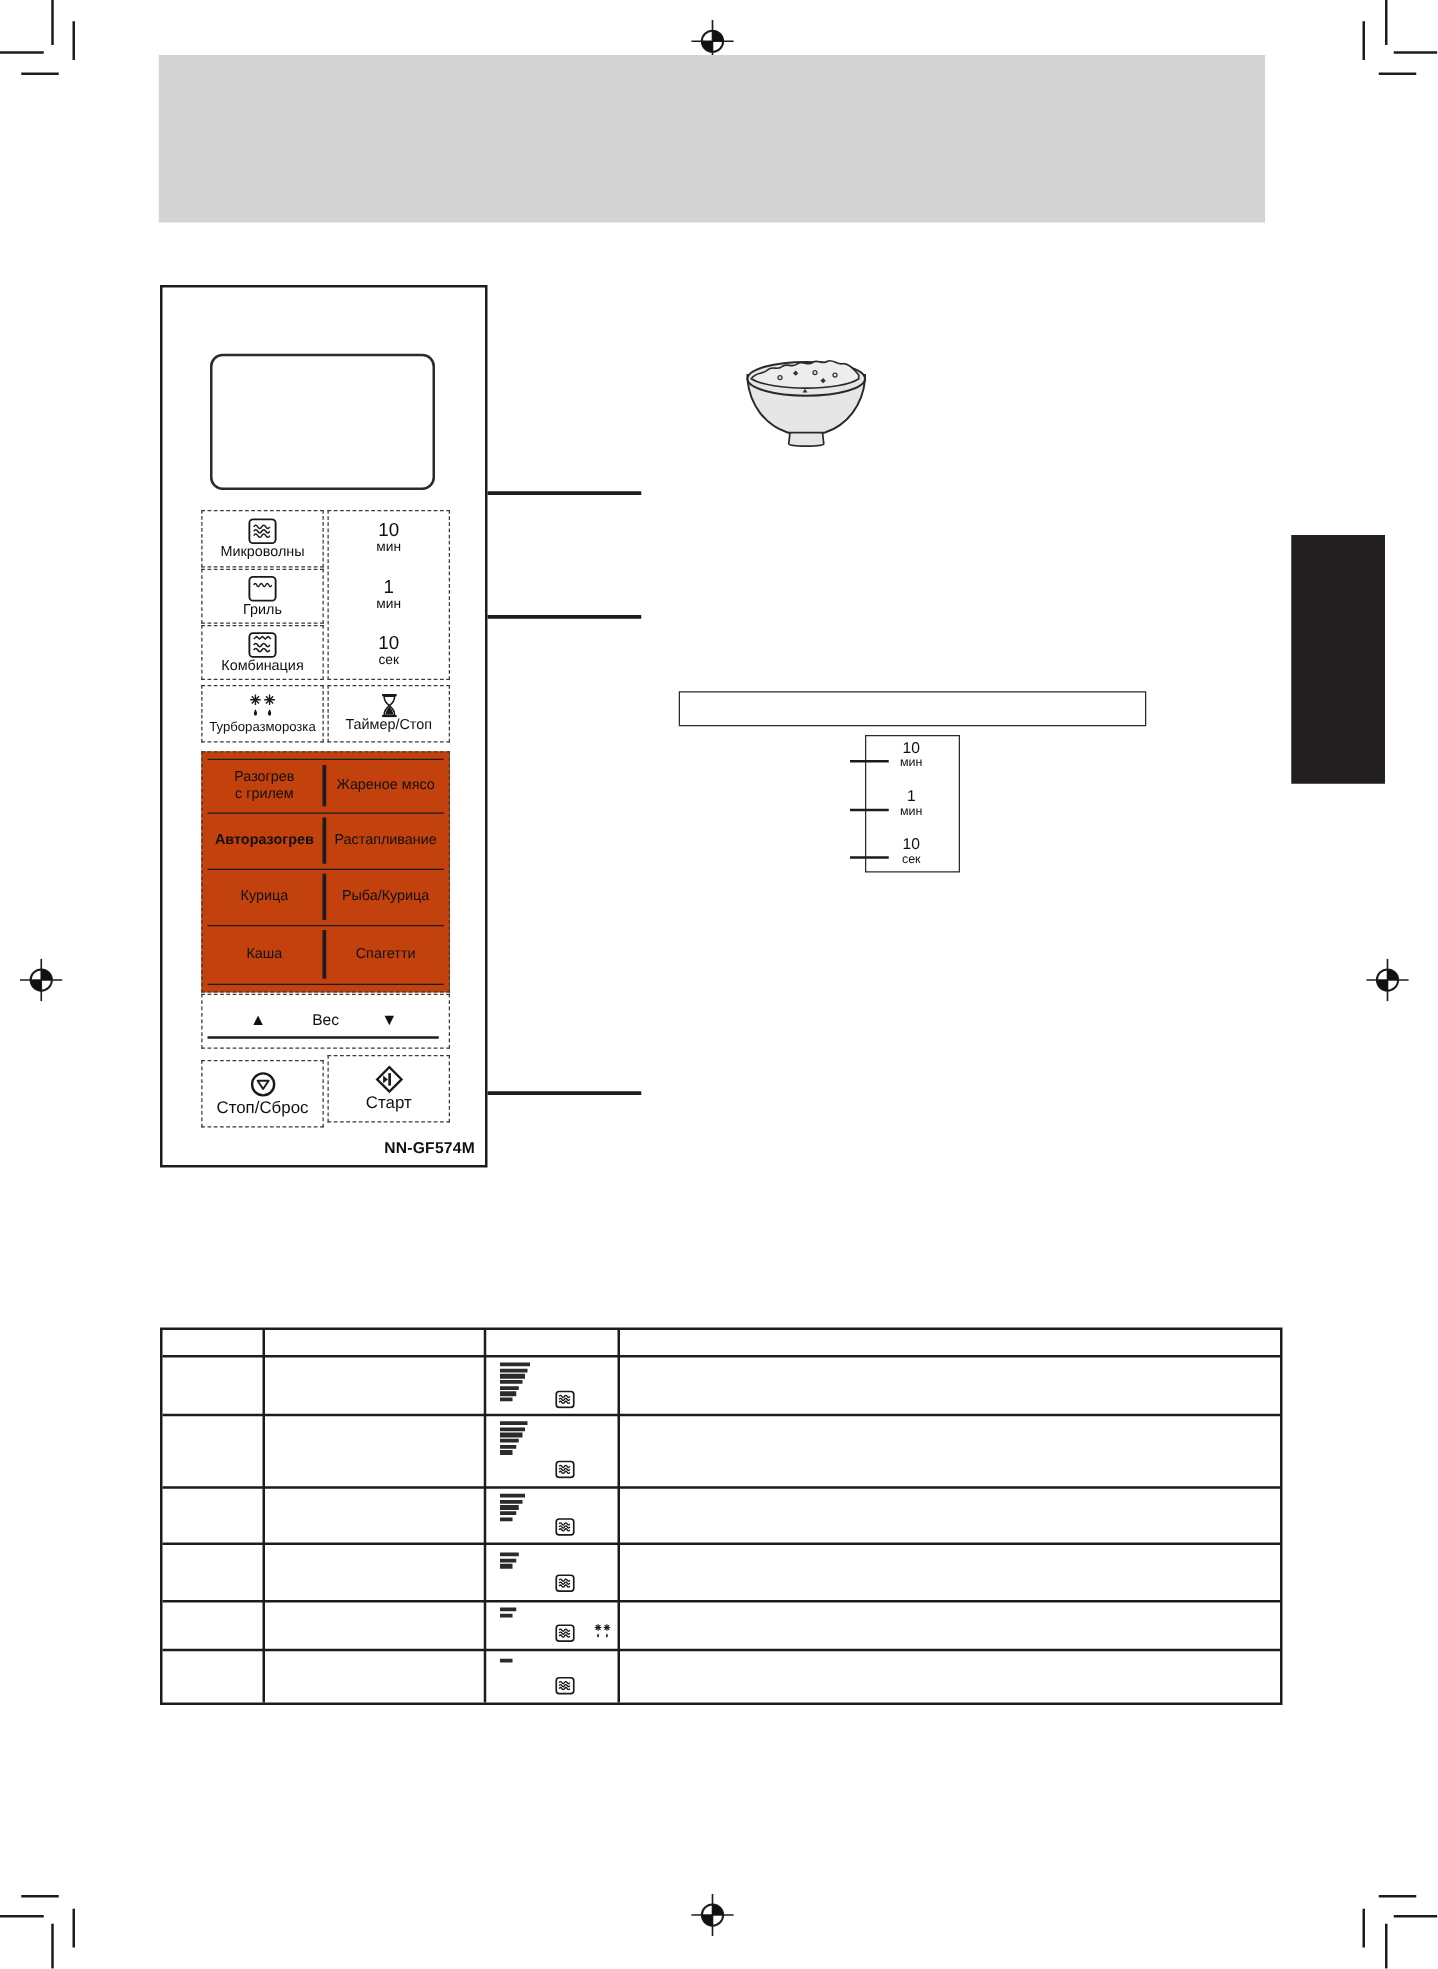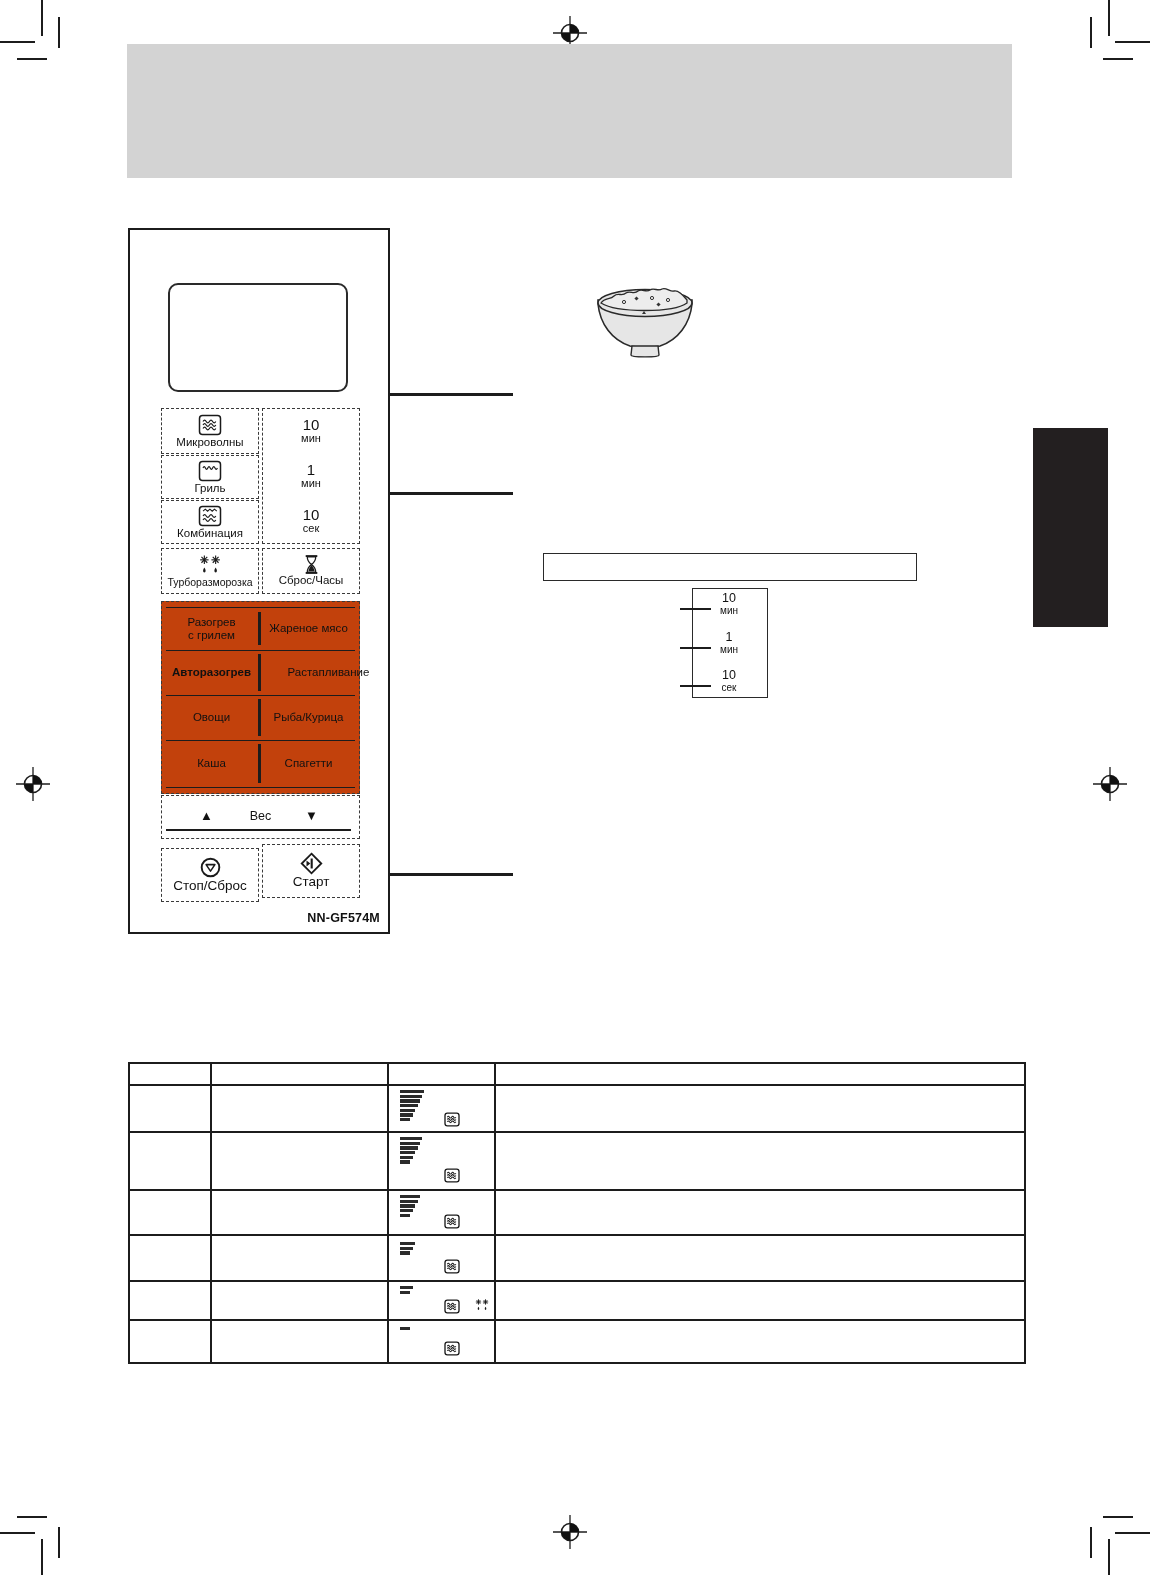--- a/index.html
+++ b/index.html
@@ -168,39 +168,39 @@
     </svg>
     <div class="btn-label" style="font-size:10.5px;">Турборазморозка</div>
   </div>
   <div class="btn" style="left:262px;top:548px;width:96px;height:44px;">
     <svg width="15" height="19" viewBox="0 0 14 18">
       <line x1="1.5" y1="1" x2="12.5" y2="1" stroke="#1a1a1a" stroke-width="1.8"></line>
       <line x1="1.5" y1="17" x2="12.5" y2="17" stroke="#1a1a1a" stroke-width="1.8"></line>
       <path d="M3,1.8 C3,4.8 5,7.4 7,9 C5,10.6 3,13.2 3,16.2 H11 C11,13.2 9,10.6 7,9 C9,7.4 11,4.8 11,1.8 Z" fill="none" stroke="#1a1a1a" stroke-width="1.2"></path>
       <path d="M7,9.8 C5.6,11.2 4.3,13.2 4.1,15.4 H9.9 C9.7,13.2 8.4,11.2 7,9.8 Z" fill="#1a1a1a"></path>
     </svg>
-    <div class="btn-label">Сброс/Часы</div>
+    <div class="btn-label">Таймер/Стоп</div>
   </div>
 
   <div class="automenu">
     <div class="am-h" style="top:4.5px;"></div>
     <div class="am-h" style="top:47.5px;"></div>
     <div class="am-h" style="top:92.5px;"></div>
     <div class="am-h" style="top:137.5px;"></div>
     <div class="am-h" style="top:184.5px;"></div>
     <div class="am-v" style="top:10px;height:33px;"></div>
     <div class="am-v" style="top:52px;height:37px;"></div>
     <div class="am-v" style="top:97px;height:37px;"></div>
     <div class="am-v" style="top:142px;height:39px;"></div>
     <div class="am-cell" style="left:4px;top:6px;width:91px;height:41px;">Разогрев
 с грилем</div>
     <div class="am-cell" style="left:100px;top:6px;width:93px;height:41px;">Жареное мясо</div>
     <div class="am-cell" style="left:4px;top:49px;width:91px;height:43px;font-weight:bold;">Авторазогрев</div>
-    <div class="am-cell" style="left:100px;top:49px;width:93px;height:43px;padding-left:20px;">Растапливание</div>
-    <div class="am-cell" style="left:4px;top:94px;width:91px;height:43px;">Овощи</div>
+    <div class="am-cell" style="left:100px;top:49px;width:93px;height:43px;">Растапливание</div>
+    <div class="am-cell" style="left:4px;top:94px;width:91px;height:43px;">Курица</div>
     <div class="am-cell" style="left:100px;top:94px;width:93px;height:43px;">Рыба/Курица</div>
     <div class="am-cell" style="left:4px;top:139px;width:91px;height:45px;text-align:center;">Каша</div>
     <div class="am-cell" style="left:100px;top:139px;width:93px;height:45px;">Спагетти</div>
   </div>
 
   <div class="btn weightbox" style="left:161px;top:795px;width:197px;height:42px;">
     <span class="tri" style="position:absolute;left:38px;top:13px;">▲</span>
     <span class="btn-label" style="font-size:12.5px;">Вес</span>
     <span class="tri" style="position:absolute;left:143px;top:13px;">▼</span>
     <div class="mark" style="left:4px;top:33px;width:185px;height:1.8px;"></div>

